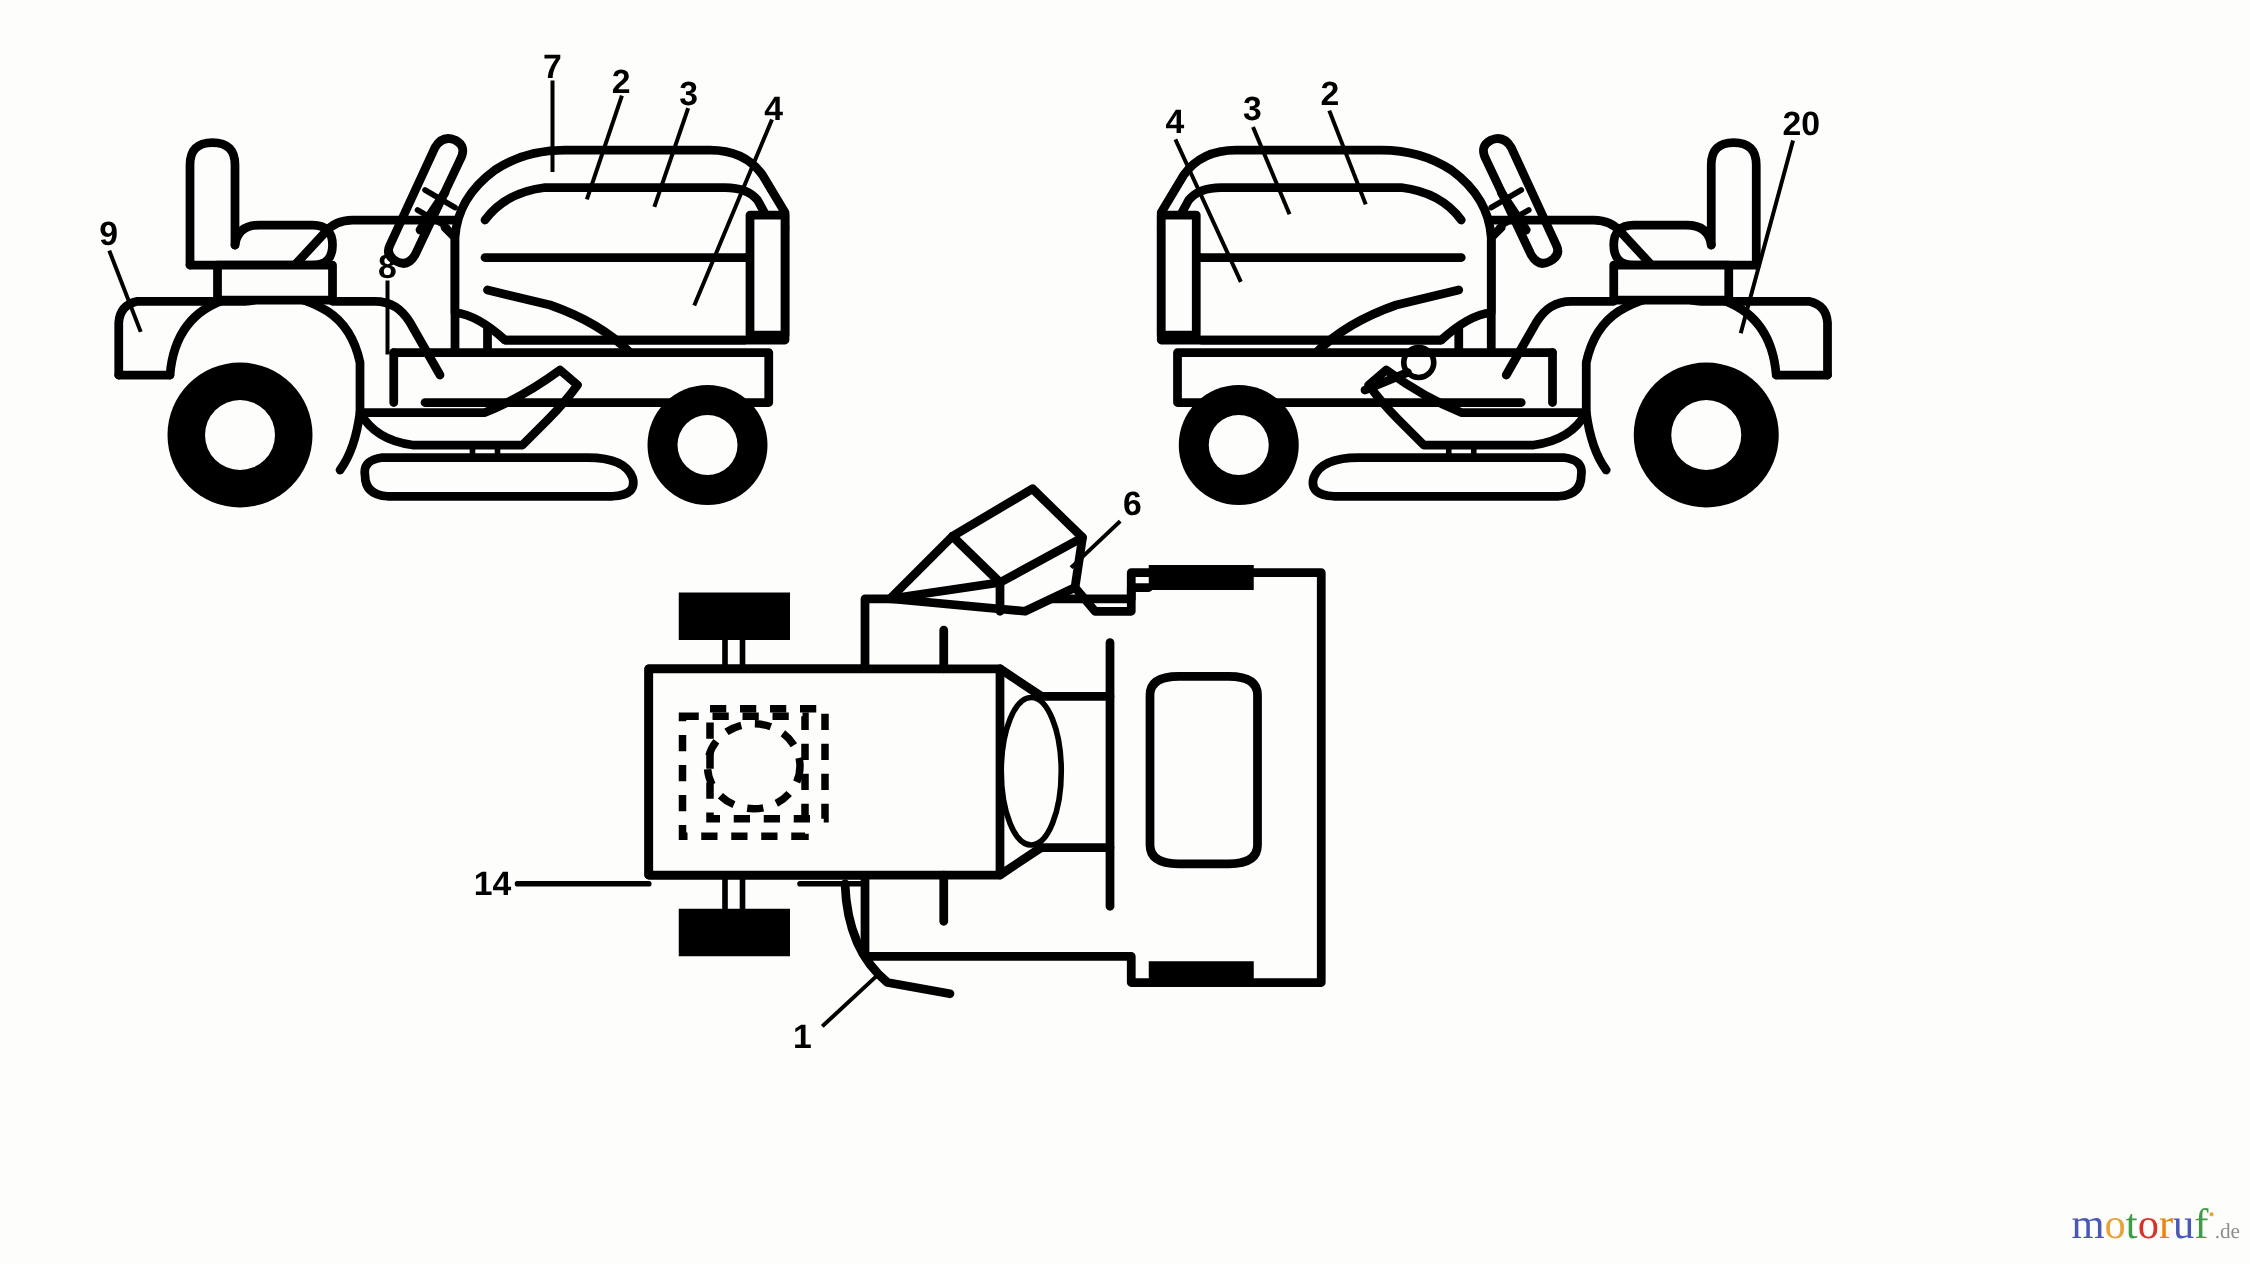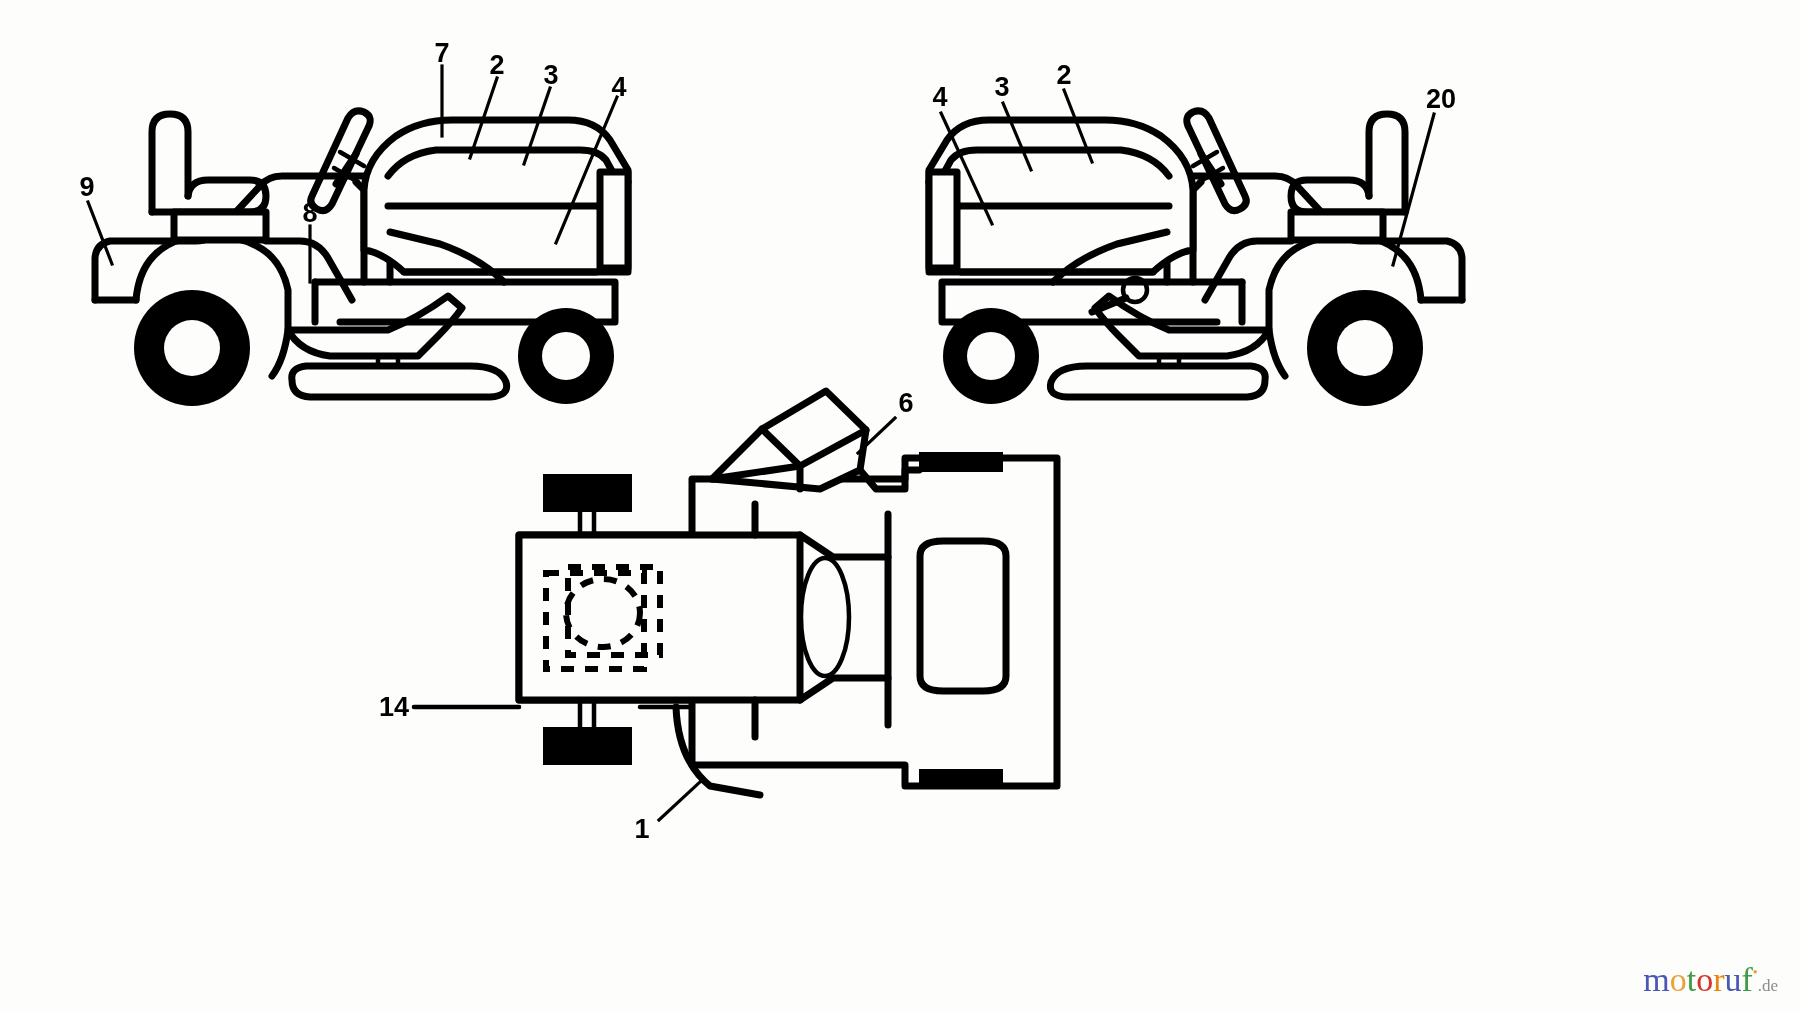--- a/index.html
+++ b/index.html
@@ -78,21 +78,21 @@
     stroke-linejoin: round;
   }
   .panel-thin {
     fill: #fdfdfb;
     stroke: #000000;
     stroke-width: 4.5;
     stroke-linejoin: round;
   }
   #watermark {
     position: absolute;
-    right: 22px;
+    right: 8px;
     bottom: 14px;
     font-family: "Liberation Serif", serif;
     font-size: 34px;
     letter-spacing: 0px;
     line-height: 1;
     user-select: none;
     white-space: nowrap;
   }
   #watermark .wm-suffix {
     font-family: "Liberation Serif", serif;

